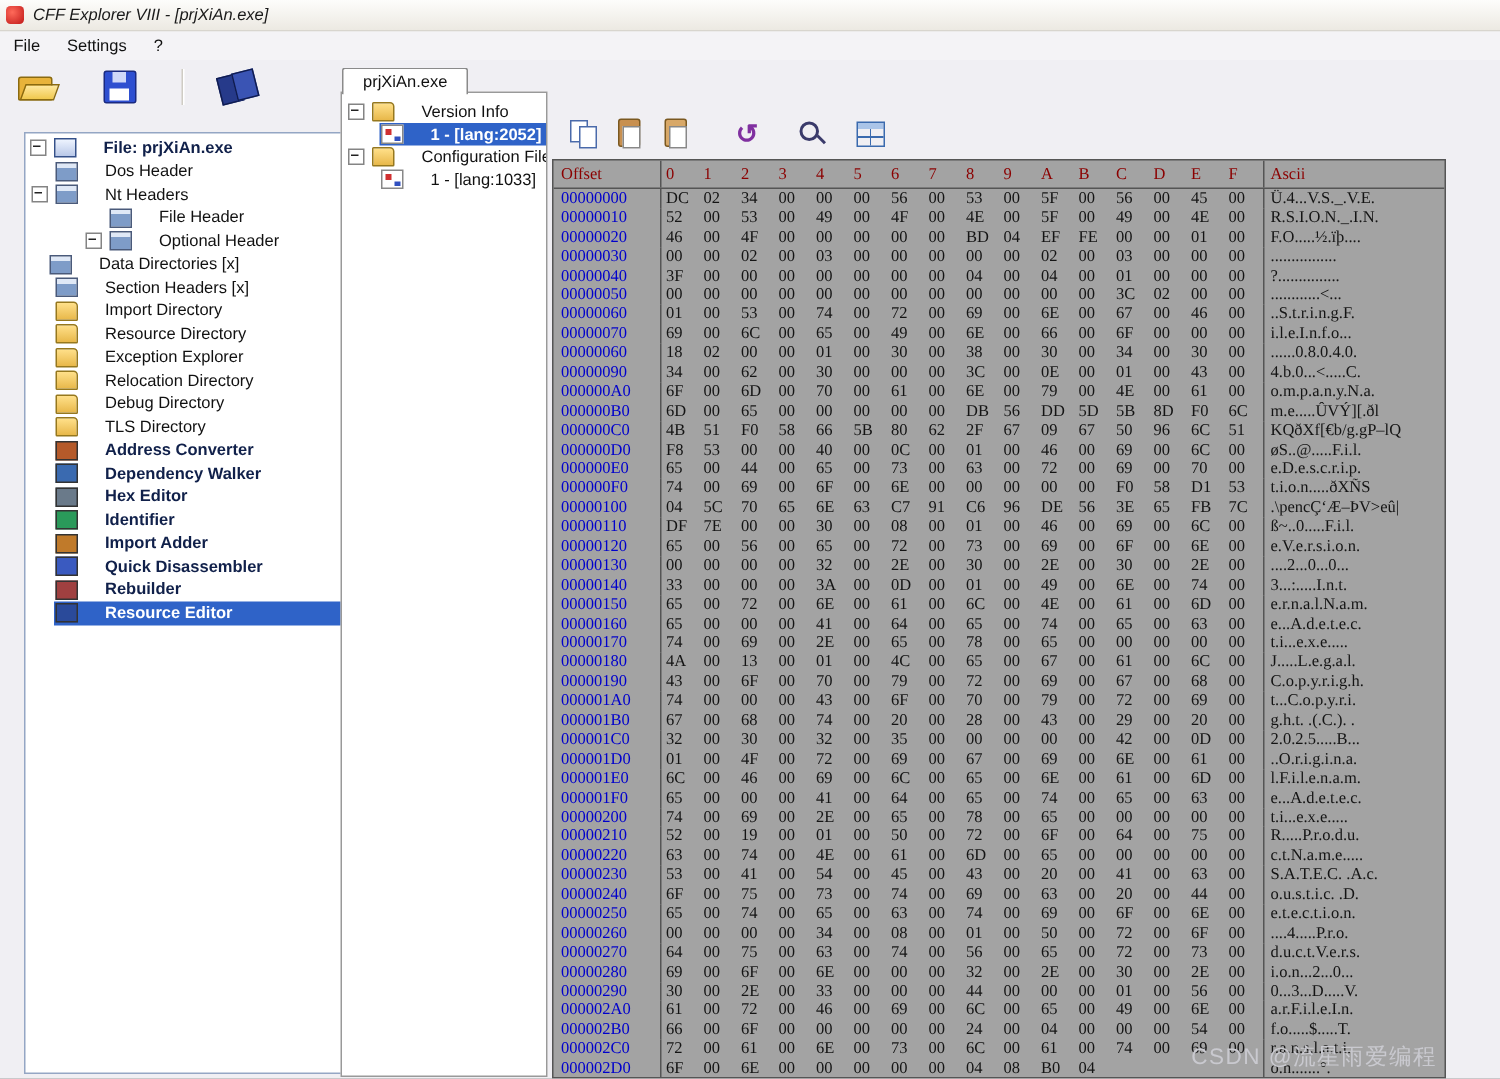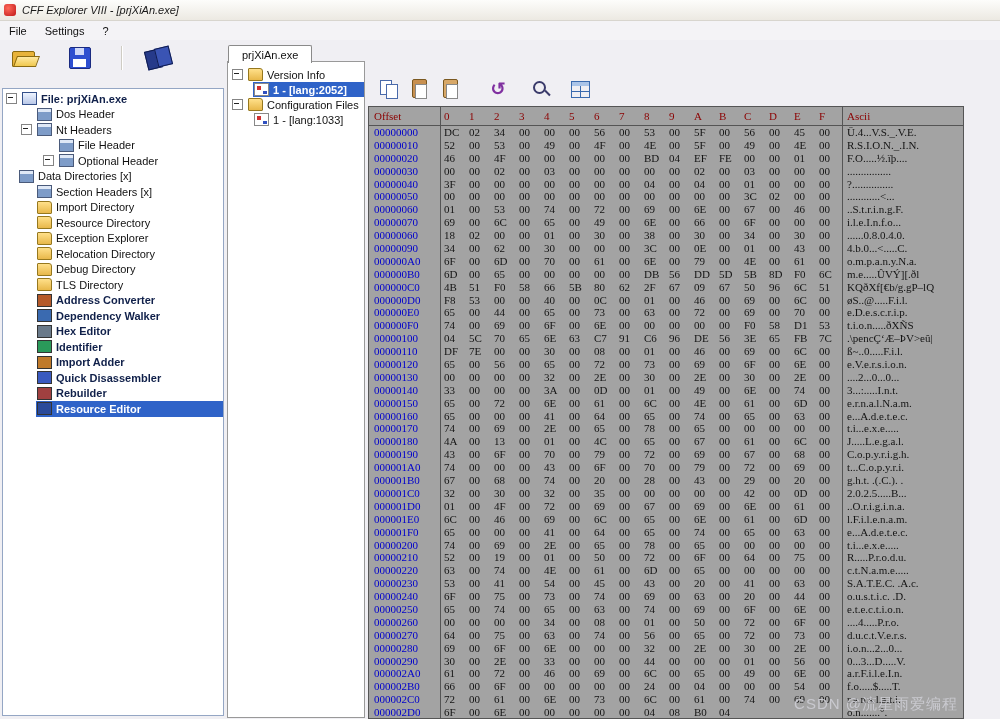--- a/index.html
+++ b/index.html
@@ -37,31 +37,31 @@
     background:#263a8a;border:1px solid #101c50;transform:rotate(-14deg);}
   .pages-icon::after{content:'';position:absolute;left:12px;top:1px;width:13px;height:17px;
     background:#3a54b4;border:1px solid #101c50;transform:rotate(-14deg);}
 
   
   .tab{position:absolute;left:228px;top:45px;height:16px;background:#fff;
     border:1px solid #8a8a8a;border-bottom:none;border-radius:2px 2px 0 0;
     padding:1px 13px 0;font-size:11px;display:flex;align-items:center;z-index:5;}
 
   
-  .sidebar{position:absolute;left:2px;top:88px;width:220px;bottom:3px;background:#fff;
+  .sidebar{position:absolute;left:16px;top:88px;width:220px;bottom:3px;background:#fff;
     border:1px solid #94a6c4;overflow:hidden;padding-top:2px;}
   .respanel{position:absolute;left:227px;top:61px;width:136px;bottom:1px;background:#fff;
     border:1px solid #999;padding-top:5px;overflow:hidden;}
 
   .titem{display:flex;align-items:center;height:15.5px;font-size:11px;white-space:nowrap;}
   .respanel .titem{height:15px;}
-  .lv0{padding-left:3px;} .lv1{padding-left:18px;} .lv2{padding-left:40px;} .lv3{}
+  .lv0{padding-left:3px;} .lv1{padding-left:4px;} .lv2{padding-left:40px;} .lv3{}
   .respanel .lv0{padding-left:4px;} .respanel .lv1{padding-left:10px;}
   .bold .lbl{font-weight:bold;color:#10204a;}
-  .titem .content{display:flex;align-items:center;flex:1;height:100%;padding-left:1px;}
+  .titem .content{display:flex;align-items:center;flex:1;height:100%;padding-left:1px;gap:14px;}
   .titem.selected .content{background:var(--sel,#2f63c8);}
   .titem.selected .lbl{color:#fff;font-weight:bold;}
   .expander{width:9px;height:9px;border:1px solid #848484;background:#fff;margin-right:4px;
     flex:none;position:relative;}
   .expander::before{content:'';position:absolute;left:1px;top:3px;width:5px;height:1px;background:#222;}
 
   .icon{width:13px;height:11px;margin-right:4px;flex:none;position:relative;display:inline-block;}
   .file-root-icon{border:1px solid #35518a;background:linear-gradient(#eef4ff,#b9c8e8);}
   .header-icon{border:1px solid #4a5a7a;
     background:linear-gradient(180deg,#dfe8f6 0 3px,#7e9cc8 3px 100%);}

